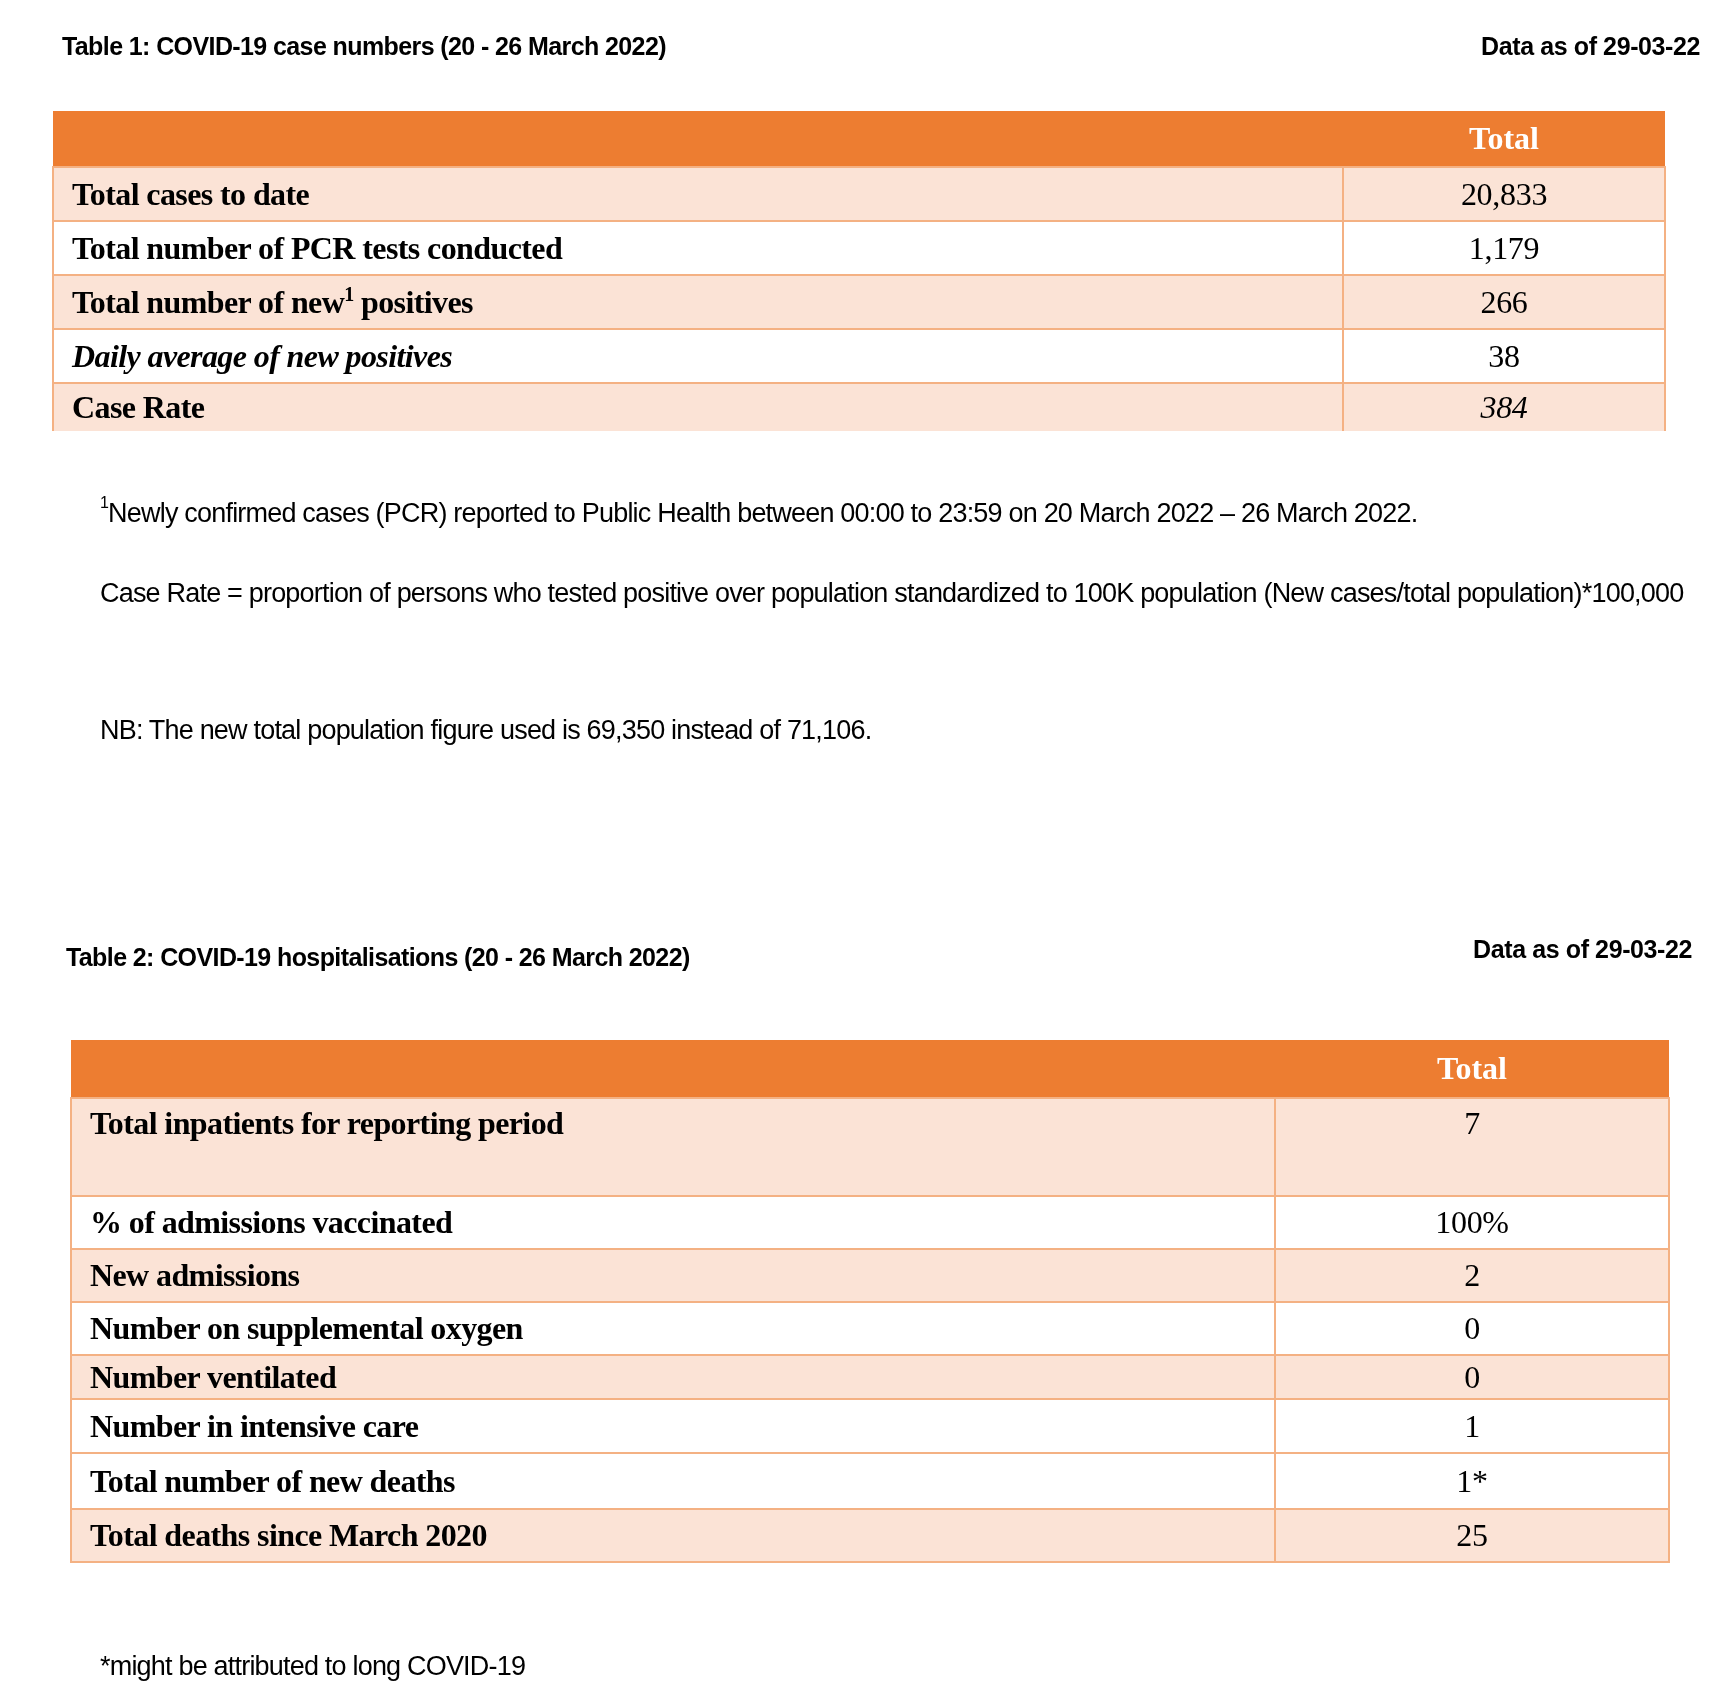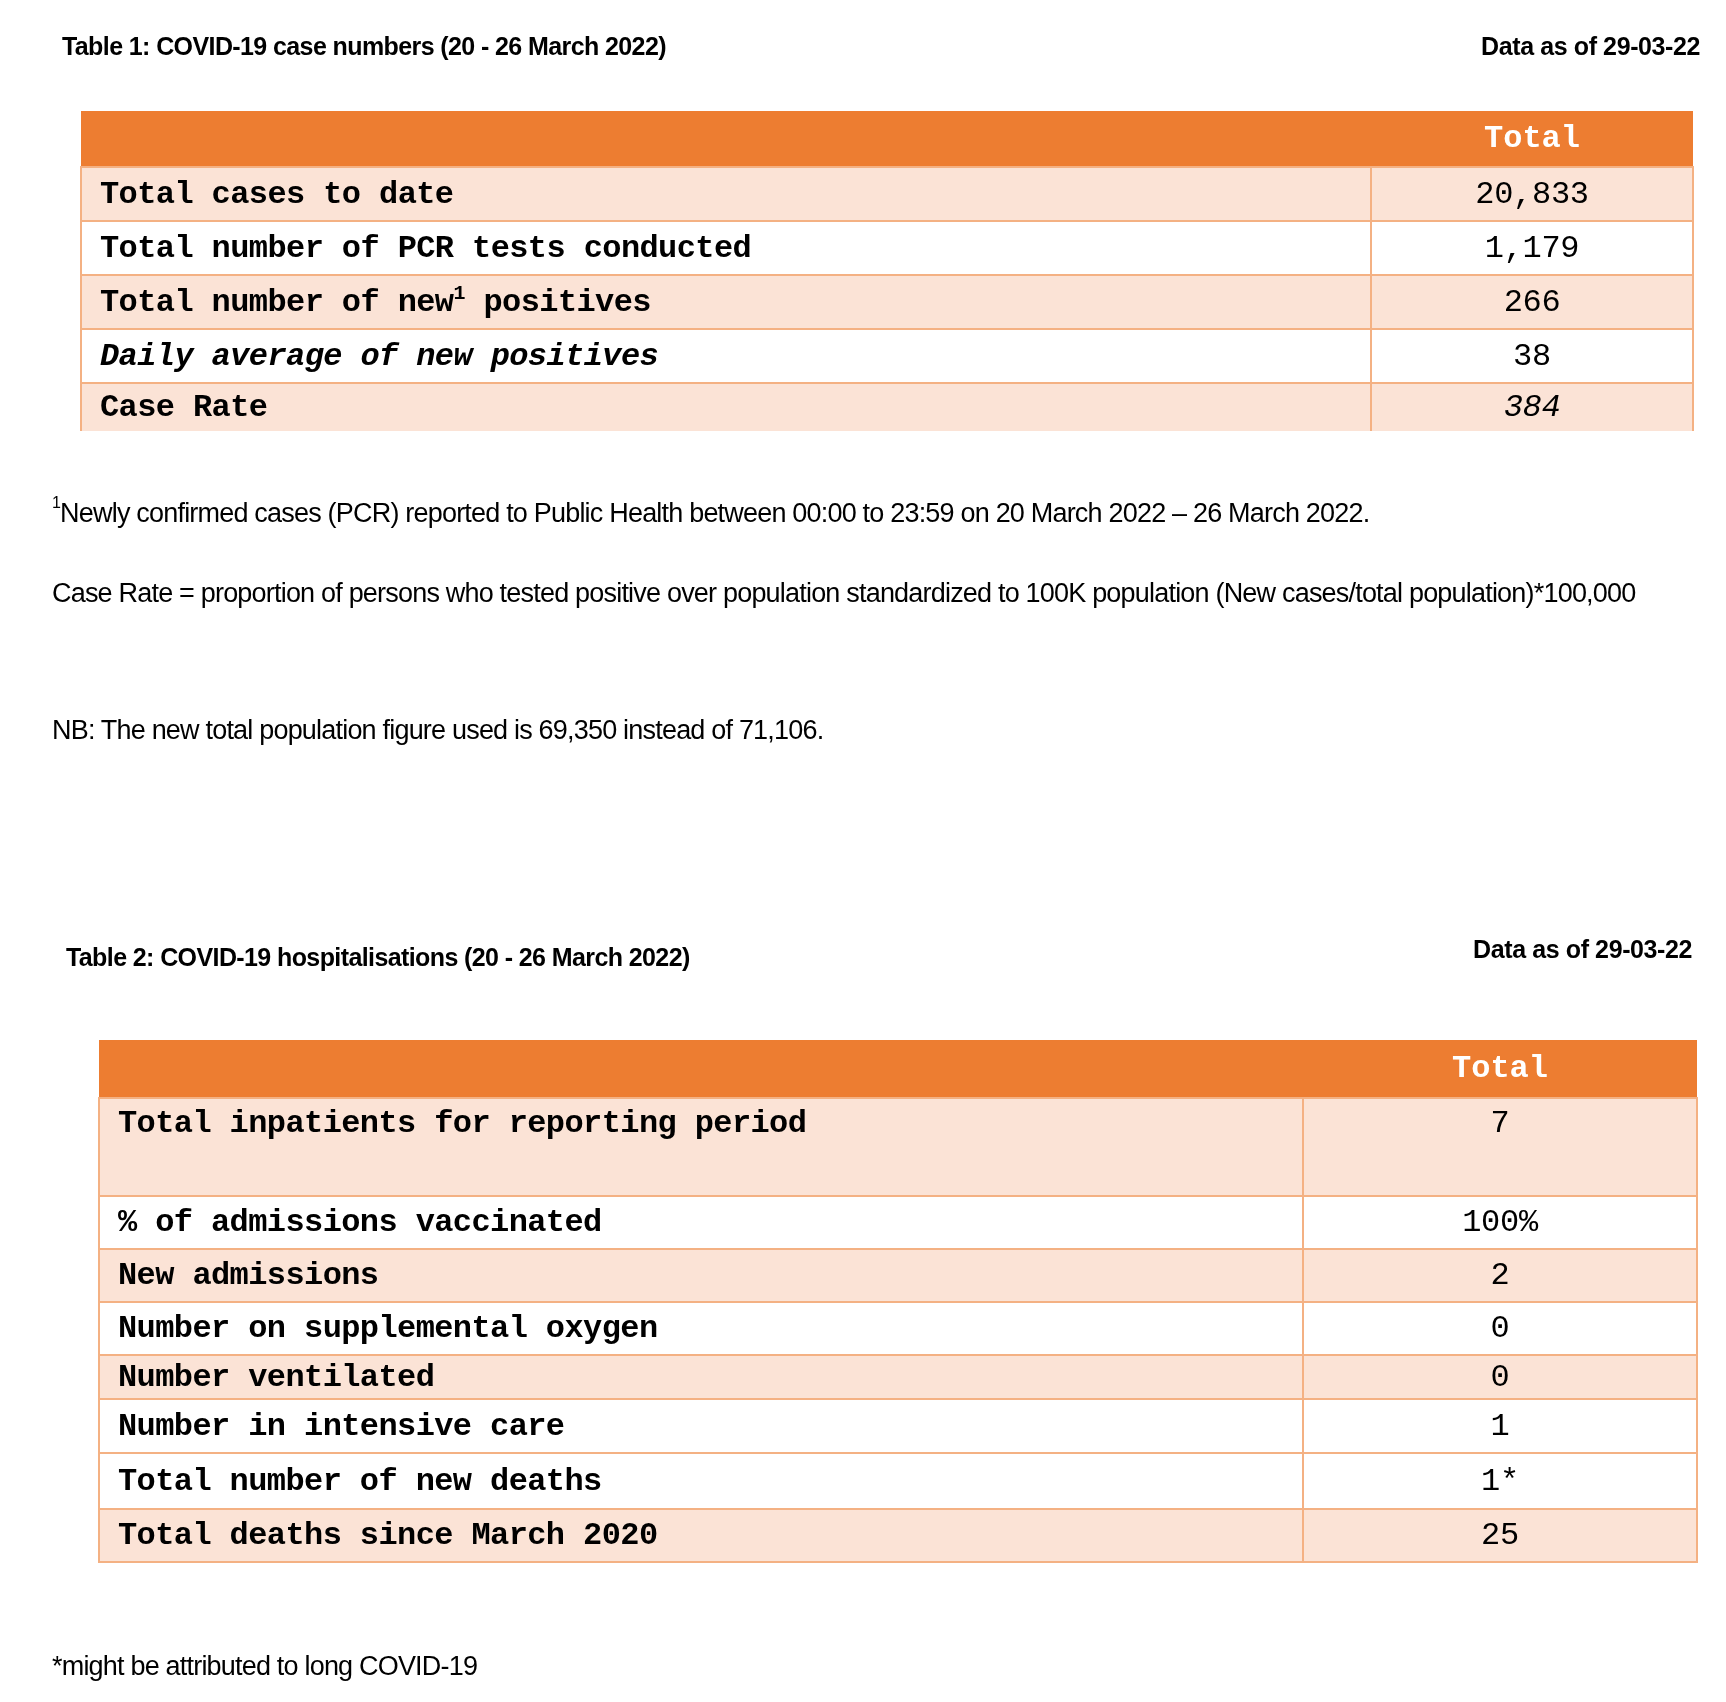--- a/index.html
+++ b/index.html
@@ -30,22 +30,21 @@
       font-size: 25px;
       letter-spacing: -0.4px;
       white-space: nowrap;
       text-align: center;
     }
 
     table.dt {
       position: absolute;
       border-collapse: collapse;
       table-layout: fixed;
-      font-family: Liberation Mono, monospace;
-      margin-left: 28px;
+      font-family: Liberation Serif, serif;
     }
     table.dt th {
       background: #ED7D31;
       color: #ffffff;
       font-weight: bold;
       font-size: 32px;
       text-align: center;
       padding: 0;
       border: none;
     }
@@ -70,20 +69,21 @@
     }
     table.dt td.top { vertical-align: top; padding-top: 6px; }
     .ital { font-style: italic; }
 
     .note {
       font-family: "Liberation Sans", sans-serif;
       font-size: 27px;
       letter-spacing: -0.8px;
       line-height: 46px;
       white-space: nowrap;
+      margin-left: 48px;
     }
     .just {
       text-align: justify;
       text-align-last: left;
       white-space: normal;
     }
     sup.fn { font-size: 16px; vertical-align: 14px; }
     sup.fn2 { font-size: 20px; vertical-align: 12px; line-height: 0; }
   </style>
 </head>

